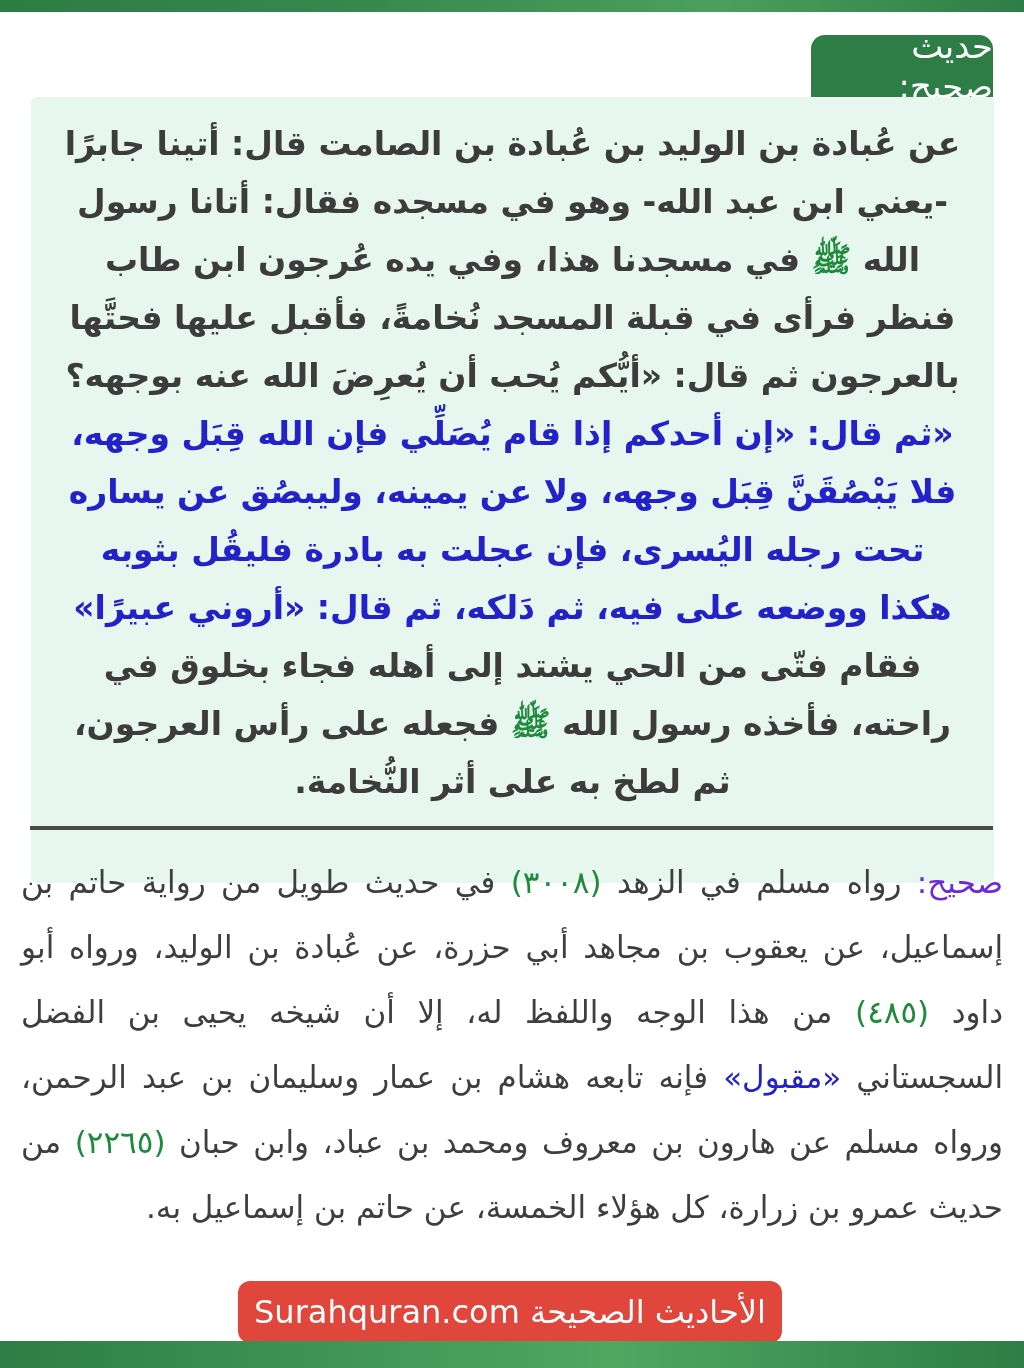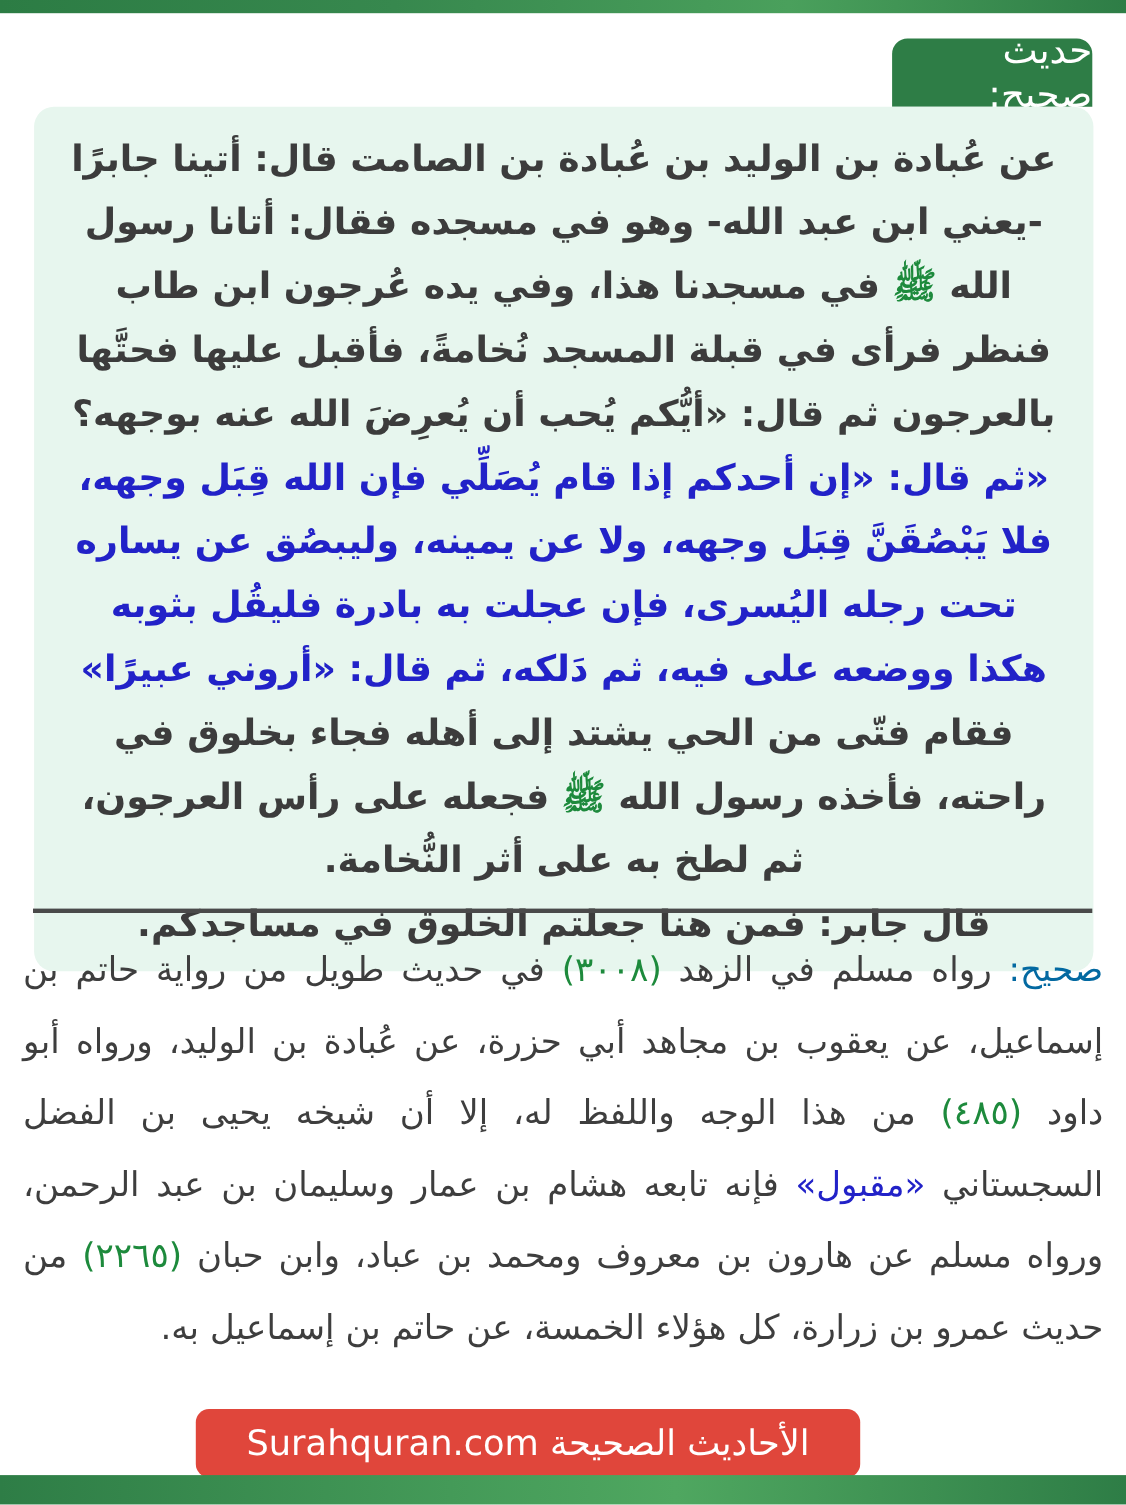--- a/index.html
+++ b/index.html
@@ -44,21 +44,21 @@
     align-items: center;
     justify-content: center;
   }
   .hadith-card {
     position: absolute;
     top: 97px;
     right: 30px;
     left: 31px;
     height: 786px;
     background: #e7f6ee;
-    border-radius: 18px;
+    border-radius: 6px;
     box-sizing: border-box;
     padding: 18px 30px 0 30px;
   }
   .hadith-card p {
     margin: 0;
     text-align: center;
     font-weight: bold;
     font-size: 33px;
     line-height: 58px;
     color: #3c3c3c;
@@ -76,26 +76,26 @@
   .grading {
     position: absolute;
     top: 850px;
     right: 21px;
     left: 21px;
     font-size: 31px;
     line-height: 65px;
     color: #3e3e3e;
     text-align: justify;
   }
-  .t-red { color: #0369a1; }
+  .t-red { color: #6d28d9; }
   .footer-brand {
     position: absolute;
     top: 1281px;
     right: 242px;
-    width: 604px;
+    width: 544px;
     height: 62px;
     background: #e0463b;
     border-radius: 12px;
     color: #ffffff;
     font-size: 32px;
     display: flex;
     align-items: center;
     justify-content: center;
     z-index: 2;
   }
@@ -108,23 +108,20 @@
   <div class="topbar"></div>
 
   <div class="badge">
     <span>حديث صحيح:</span>
   </div>
 
   <div class="hadith-card">
     <p>
       <span>عن عُبادة بن الوليد بن عُبادة بن الصامت قال: أتينا جابرًا -يعني ابن عبد الله- وهو في مسجده فقال: أتانا رسول الله </span><span class="t-green">ﷺ</span><span> في مسجدنا هذا، وفي يده عُرجون ابن طاب فنظر فرأى في قبلة المسجد نُخامةً، فأقبل عليها فحتَّها بالعرجون ثم قال: «أيُّكم يُحب أن يُعرِضَ الله عنه بوجهه؟ </span><span class="t-blue">«ثم قال: «إن أحدكم إذا قام يُصَلِّي فإن الله قِبَل وجهه، فلا يَبْصُقَنَّ قِبَل وجهه، ولا عن يمينه، وليبصُق عن يساره تحت رجله اليُسرى، فإن عجلت به بادرة فليقُل بثوبه هكذا ووضعه على فيه، ثم دَلكه، ثم قال: </span><span class="t-blue">«أروني عبيرًا»</span><span> فقام فتّى من الحي يشتد إلى أهله فجاء بخلوق في راحته، فأخذه رسول الله </span><span class="t-green">ﷺ</span><span> فجعله على رأس العرجون، ثم لطخ به على أثر النُّخامة.</span>
     </p>
-    <p>
-      <span>قال جابر: فمن هنا جعلتم الخلوق في مساجدكم.</span>
-    </p>
   </div>
 
   <div class="divider"></div>
 
   <div class="grading">
     <span class="t-red">صحيح:</span><span> رواه مسلم في الزهد </span><span class="t-green">(٣٠٠٨)</span><span> في حديث طويل من رواية حاتم بن إسماعيل، عن يعقوب بن مجاهد أبي حزرة، عن عُبادة بن الوليد، ورواه أبو داود </span><span class="t-green">(٤٨٥)</span><span> من هذا الوجه واللفظ له، إلا أن شيخه يحيى بن الفضل السجستاني </span><span class="t-blue">«مقبول»</span><span> فإنه تابعه هشام بن عمار وسليمان بن عبد الرحمن، ورواه مسلم عن هارون بن معروف ومحمد بن عباد، وابن حبان </span><span class="t-green">(٢٢٦٥)</span><span> من حديث عمرو بن زرارة، كل هؤلاء الخمسة، عن حاتم بن إسماعيل به.</span>
   </div>
 
   <div class="footer-brand">
     <span>الأحاديث الصحيحة Surahquran.com</span>

